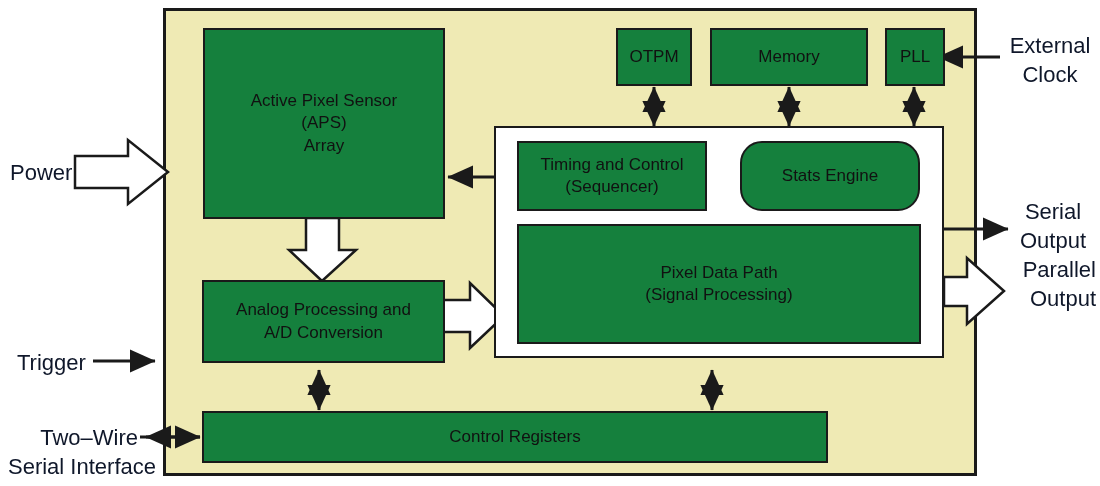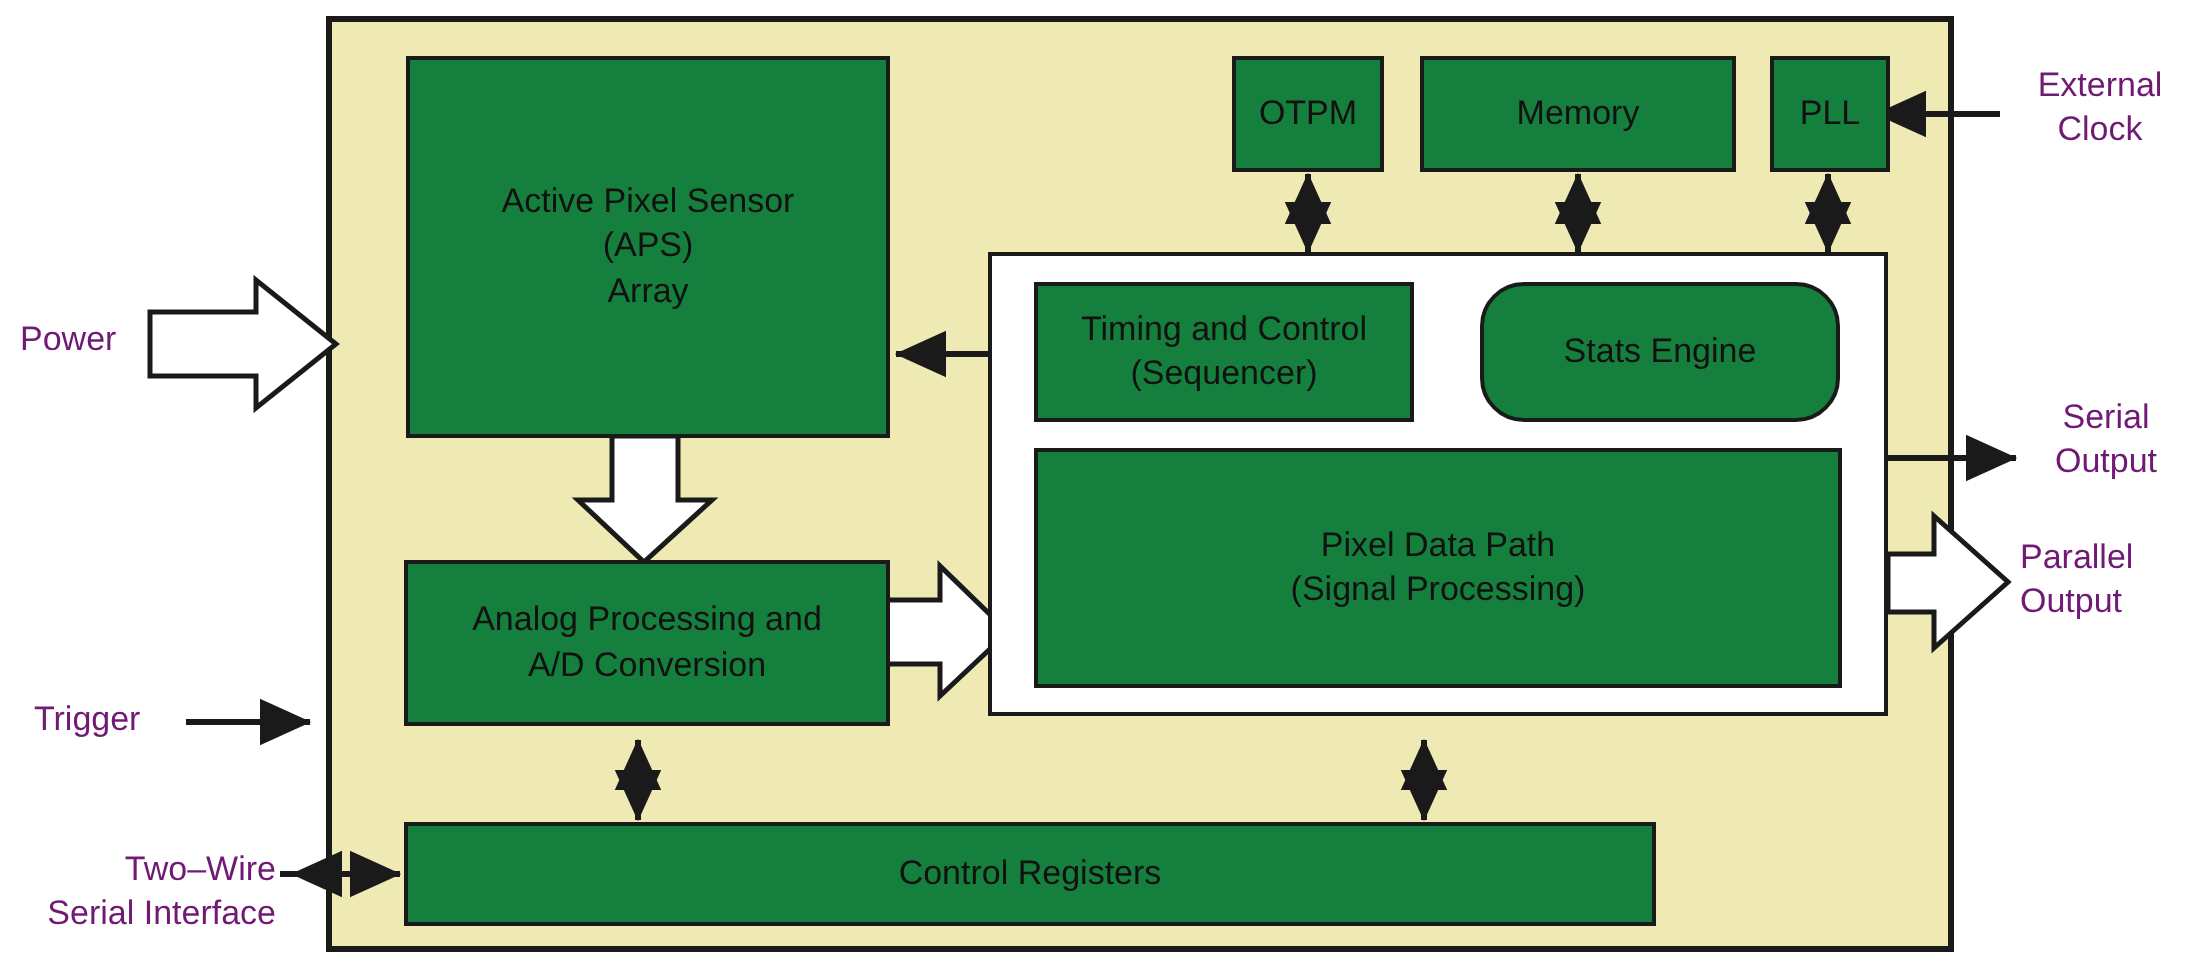--- a/index.html
+++ b/index.html
@@ -53,22 +53,22 @@
     top: 126px;
     width: 450px;
     height: 232px;
     background: #ffffff;
     border: 2.5px solid #1a1a1a;
     box-sizing: border-box;
   }
 
   
   .ext-label {
-    color: #701a75;
-    font-size: 17px;
+    color: #0f172a;
+    font-size: 22px;
     line-height: 1.30;
     text-align: center;
     white-space: nowrap;
   }
   .ext-label .ln { display: block; }
 
   
   svg.ovl {
     position: absolute;
     left: 0;
@@ -218,18 +218,18 @@
   <div class="abs ext-label" style="left:1006px; top:32px; width:88px; text-align:center;">
     <span class="ln">External</span>
     <span class="ln">Clock</span>
   </div>
 
   <div class="abs ext-label" style="left:1014px; top:198px; width:78px; text-align:center;">
     <span class="ln">Serial</span>
     <span class="ln">Output</span>
   </div>
 
-  <div class="abs ext-label" style="left:1010px; top:256px; width:86px; text-align:left;margin-top:12px;">
+  <div class="abs ext-label" style="left:1010px; top:256px; width:86px; text-align:right;">
     <span class="ln">Parallel</span>
     <span class="ln">Output</span>
   </div>
 
 </div>
 
 </body></html>

